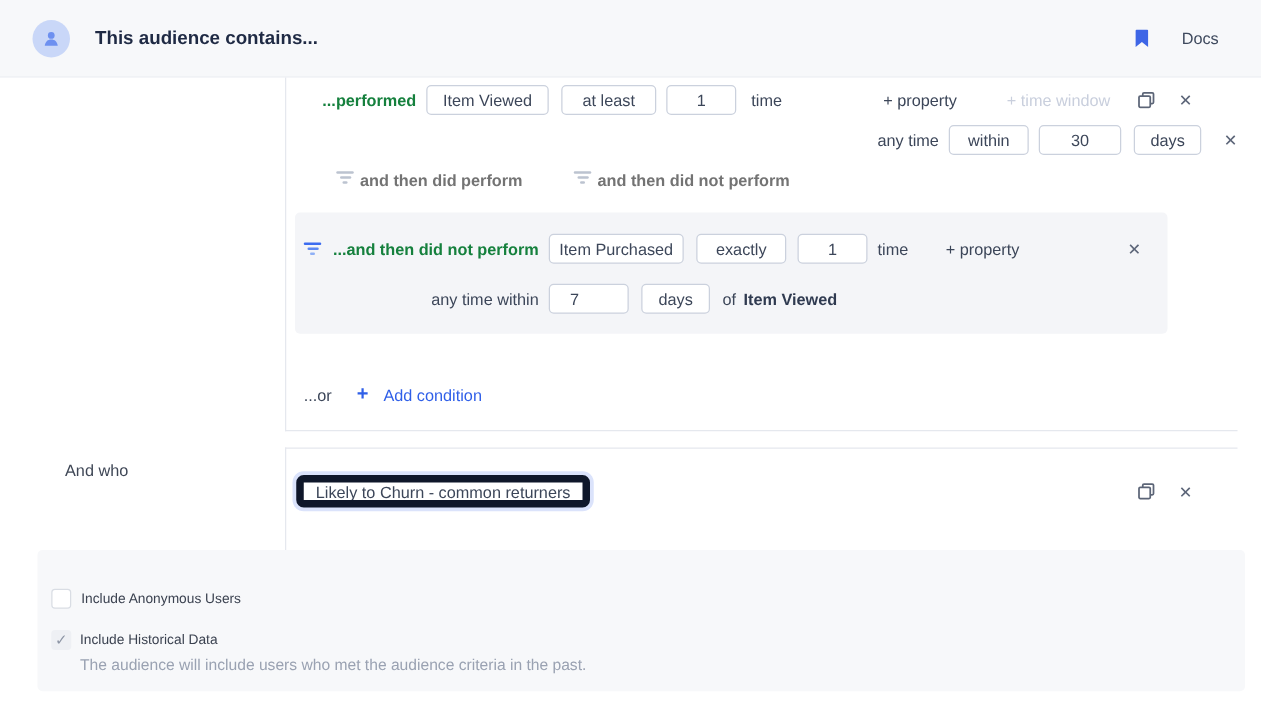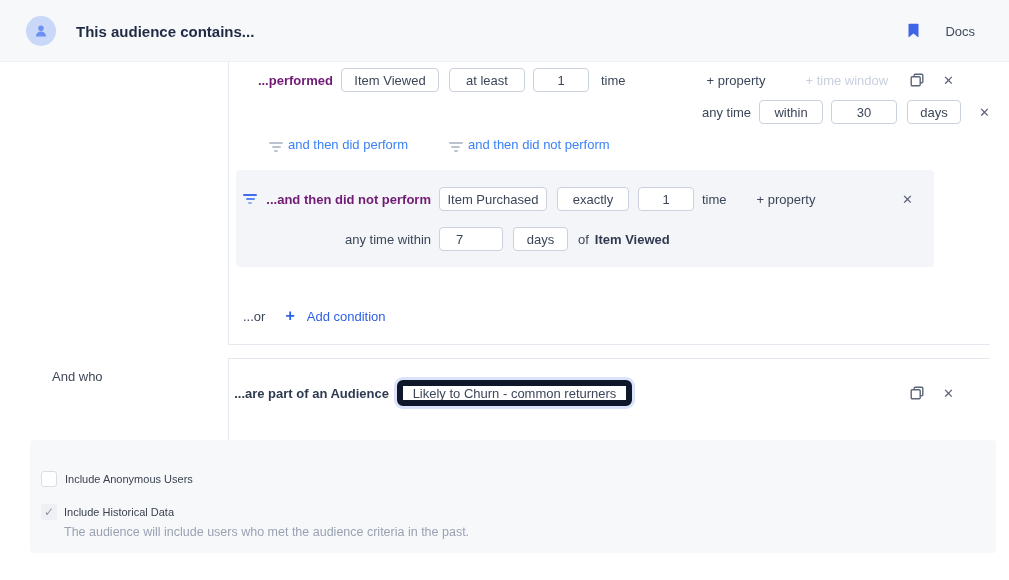--- a/index.html
+++ b/index.html
@@ -18,32 +18,32 @@
     display:flex; align-items:center; gap:26px; color:#3f4a5e; cursor:pointer; }
 
   
   .card1 { position:absolute; left:228px; top:62px; width:762px; height:283px;
     border-left:1px solid #e5e8ee; border-bottom:1px solid #e5e8ee; }
   .card2 { position:absolute; left:228px; top:358px; width:762px; height:82px;
     border-left:1px solid #e5e8ee; border-top:1px solid #e5e8ee; }
 
   .row { display:flex; align-items:center; height:24px; }
   .label-col { width:104px; text-align:right; flex:0 0 auto; }
-  .bold { font-weight:bold; color:#701a75; }
+  .bold { font-weight:bold; color:#15803d; }
   .semibold { font-weight:bold; color:#2f3a50; }
 
   .btn { height:24px; border:1px solid #cbd1dd; border-radius:4px; background:#fff;
     display:inline-flex; align-items:center; justify-content:center; font-size:13px;
     color:#3c4659; cursor:pointer; flex:0 0 auto; }
   .inp { height:24px; border:1px solid #cbd1dd; border-radius:4px; background:#fff;
     text-align:center; font-size:13px; color:#3c4659; font-family:inherit; flex:0 0 auto; outline:none; }
 
   .action-link { color:#3c4659; cursor:pointer; }
   .action-disabled { color:#c9cfdd; cursor:default; }
-  .muted-seq { color:#3b82f6; display:flex; align-items:flex-end; gap:5px; cursor:pointer; }
+  .muted-seq { color:#737373; display:flex; align-items:flex-start; gap:5px; cursor:pointer;font-weight:bold; }
 
   .right-cluster { margin-left:auto; margin-right:36px; display:flex; align-items:center; gap:19px; }
   .x-icon { color:#5d6679; font-size:13px; line-height:1; cursor:pointer; }
 
   .filter-icon { display:inline-flex; flex-direction:column; align-items:center; gap:2px; width:14px; }
   .filter-icon i { display:block; height:2px; border-radius:1px; }
   .filter-icon i:nth-child(1){ width:14px; }
   .filter-icon i:nth-child(2){ width:9px; }
   .filter-icon i:nth-child(3){ width:4px; }
   .filter-gray i { background:#bcc3d0; }
@@ -178,21 +178,20 @@
     <span style="margin-left:14px;">...or</span>
     <span class="plus" style="margin-left:20px;">+</span>
     <span class="link-blue" style="margin-left:12px;">Add condition</span>
   </div>
 </div>
 
 <div class="andwho">And who</div>
 
 <div class="card2">
   <div class="row" style="margin-top:21px; height:26px;">
-    <div class="aud-label">...are part of an Audience</div>
     <input class="inp inp-focus" style="width: 235px; height: 26px; margin-left: 8px;" value="Likely to Churn - common returners">
     <span class="right-cluster">
       <span style="cursor:pointer;">
         <svg width="14" height="14" viewBox="0 0 14 14" fill="none" stroke="#5c6577" stroke-width="1.4">
           <rect x="1.2" y="3.8" width="9" height="9" rx="1"></rect>
           <path d="M4.2 3.8V2.2a1 1 0 0 1 1-1h6.6a1 1 0 0 1 1 1v6.6a1 1 0 0 1-1 1h-1.6"></path>
         </svg>
       </span>
       <span class="x-icon">✕</span>
     </span>

